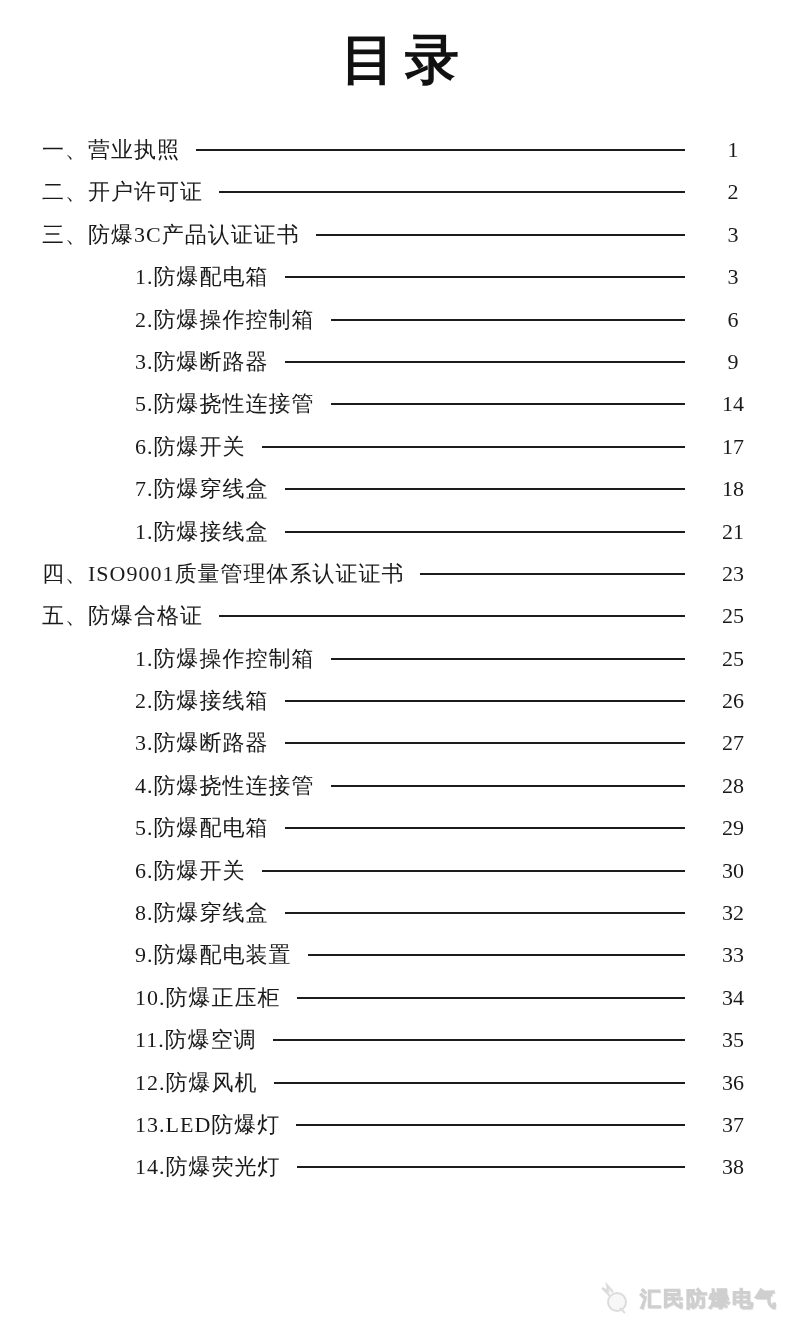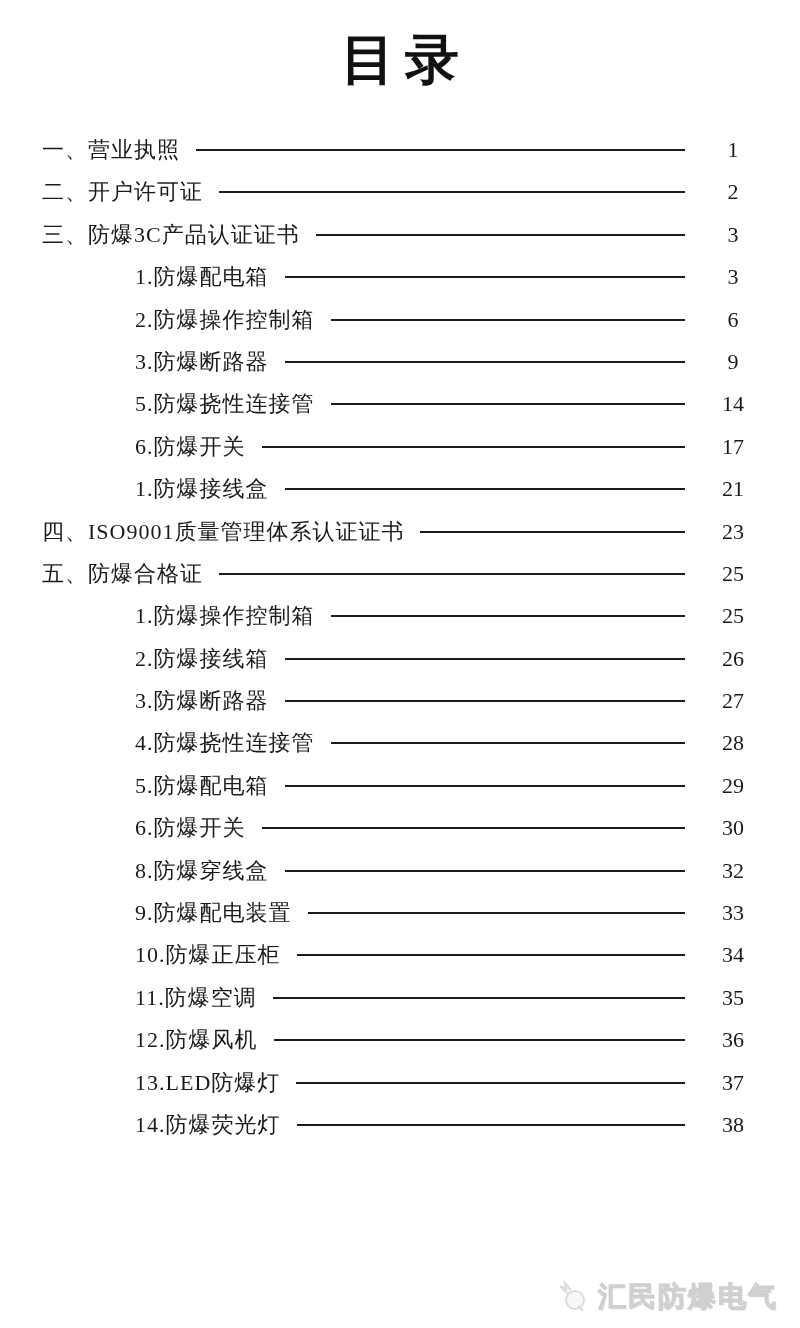--- a/index.html
+++ b/index.html
@@ -60,21 +60,21 @@
   .watermark {
     position: absolute;
     right: 22px;
     bottom: 12px;
     display: flex;
     align-items: center;
     gap: 8px;
   }
   .watermark-text {
     font-family: "Liberation Sans", "DejaVu Sans", sans-serif;
-    font-size: 28px;
+    font-size: 21px;
     font-weight: bold;
     color: #f3f3f3;
     -webkit-text-stroke: 1px #cfcfcf;
     text-shadow: 1px 1px 1px #e0e0e0;
     letter-spacing: 2px;
     white-space: nowrap;
   }
   .watermark-logo { flex: none; opacity: 0.85; }
 </style>
 </head>
@@ -125,20 +125,25 @@
     <span class="toc-leader"></span>
     <span class="toc-page">14</span>
   </div>
 
   <div class="toc-row lvl2">
     <span class="toc-label">6.防爆开关</span>
     <span class="toc-leader"></span>
     <span class="toc-page">17</span>
   </div>
 
+  <div class="toc-row lvl2">
+    <span class="toc-label">7.防爆穿线盒</span>
+    <span class="toc-leader"></span>
+    <span class="toc-page">18</span>
+  </div>
 
   <div class="toc-row lvl2">
     <span class="toc-label">1.防爆接线盒</span>
     <span class="toc-leader"></span>
     <span class="toc-page">21</span>
   </div>
 
   <div class="toc-row lvl1">
     <span class="toc-label">四、ISO9001质量管理体系认证证书</span>
     <span class="toc-leader"></span>

